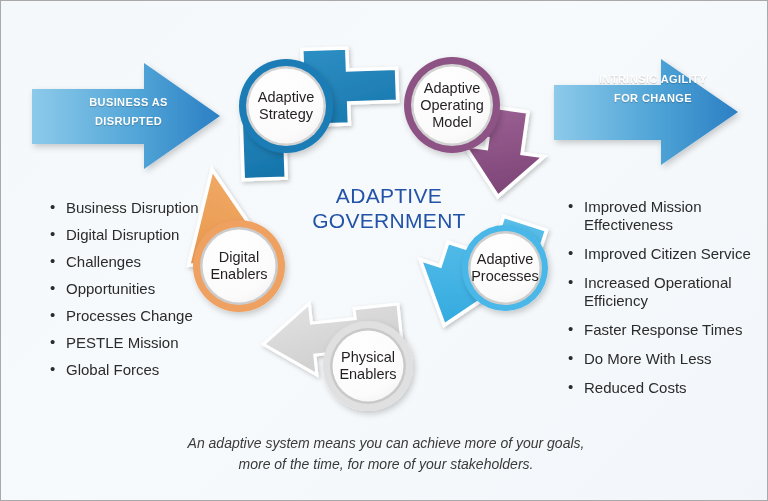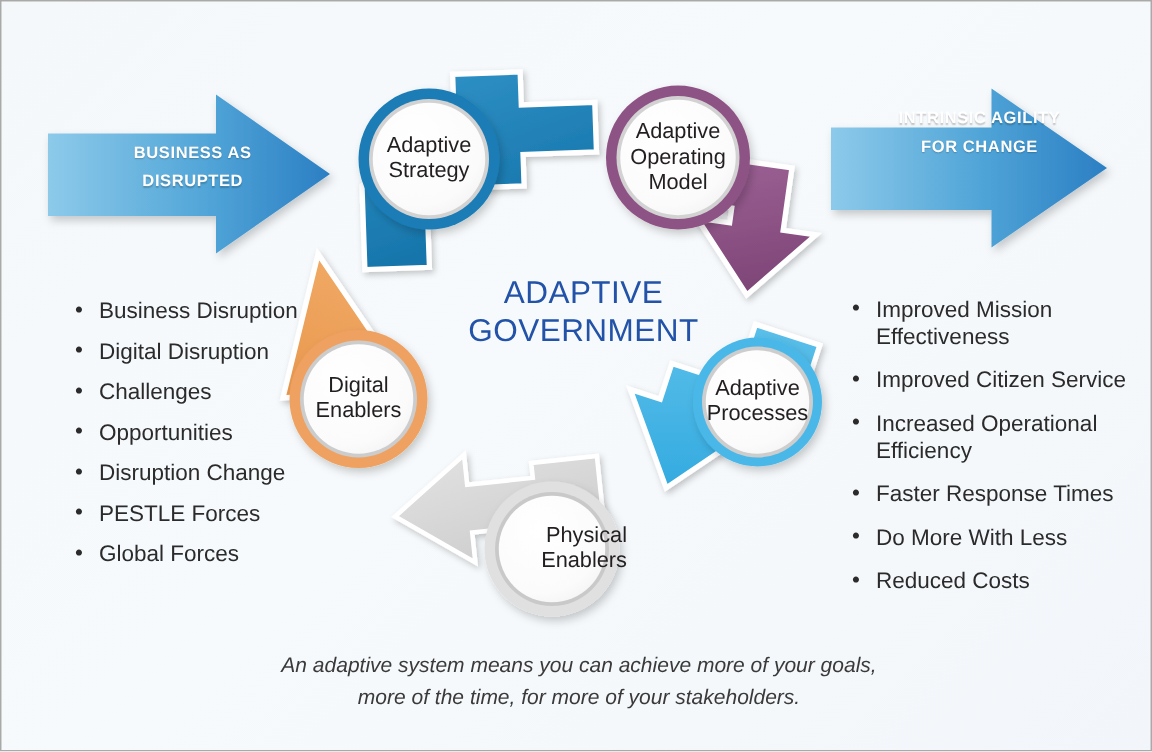--- a/index.html
+++ b/index.html
@@ -232,36 +232,36 @@
   <div class="node-label" style="left:235px; top:88px; width:100px;">Adaptive
 Strategy</div>
 
   <div class="node-label" style="left:401px; top:79px; width:100px;">Adaptive
 Operating
 Model</div>
 
   <div class="node-label" style="left:454px; top:250px; width:100px;">Adaptive
 Processes</div>
 
-  <div class="node-label" style="left:317px; top:348px; width:100px;text-align:right;">Physical
+  <div class="node-label" style="left:317px; top:348px; width:100px;">Physical
 Enablers</div>
 
   <div class="node-label" style="left:188px; top:248px; width:100px;">Digital
 Enablers</div>
 
   <div id="center-title">ADAPTIVE
 GOVERNMENT</div>
 
   <ul class="bullets" id="bullets-left">
     <li>Business Disruption</li>
     <li>Digital Disruption</li>
     <li>Challenges</li>
     <li>Opportunities</li>
-    <li>Disruption Change</li>
-    <li>PESTLE Forces</li>
+    <li>Processes Change</li>
+    <li>PESTLE Mission</li>
     <li>Global Forces</li>
   </ul>
 
   <ul class="bullets" id="bullets-right">
     <li>Improved Mission Effectiveness</li>
     <li>Improved Citizen Service</li>
     <li>Increased Operational Efficiency</li>
     <li>Faster Response Times</li>
     <li>Do More With Less</li>
     <li>Reduced Costs</li>

